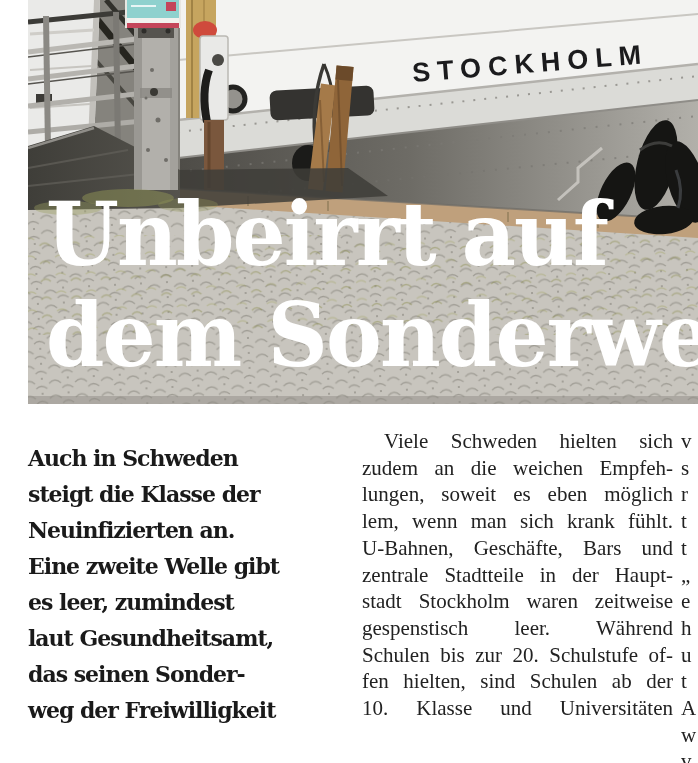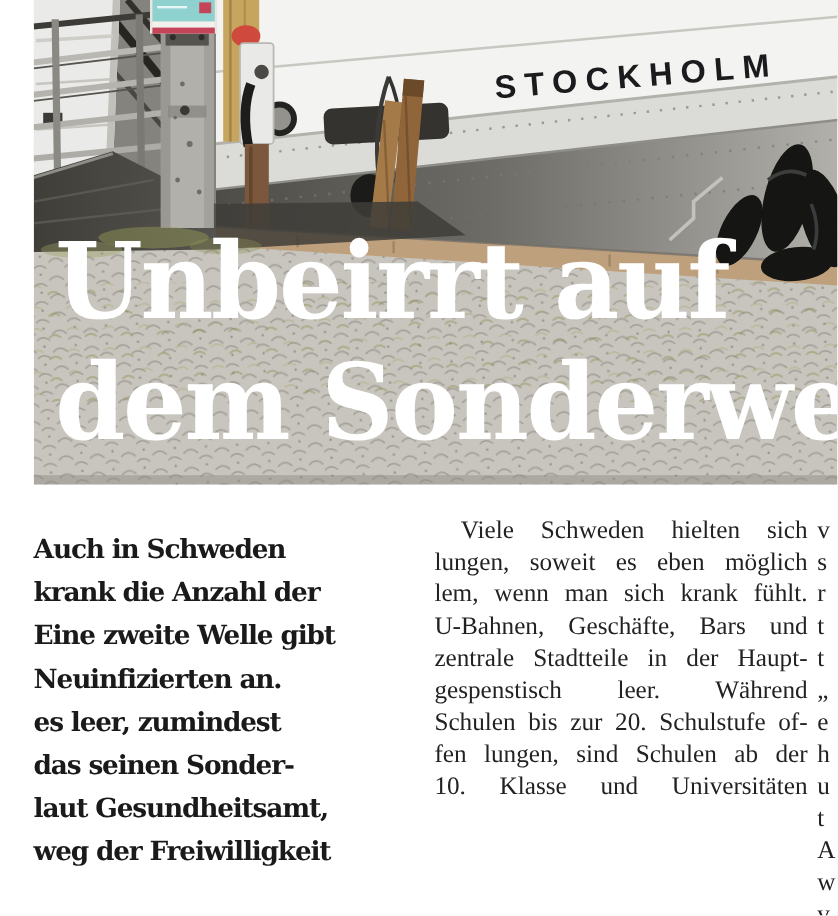--- a/index.html
+++ b/index.html
@@ -167,38 +167,40 @@
     </svg>
 
     <h1 class="headline">
       <span>Unbeirrt auf</span>
       <span>dem Sonderweg</span>
     </h1>
   </figure>
 
   <div class="lede">
     <div>Auch in Schweden</div>
-    <div>krank die Anzahl der</div>
+    <div>steigt die Klasse der</div>
+    <div>Neuinfizierten an.</div>
     <div>Eine zweite Welle gibt</div>
-    <div>Neuinfizierten an.</div>
     <div>es leer, zumindest</div>
+    <div>laut Gesundheitsamt,</div>
     <div>das seinen Sonder-</div>
-    <div>laut Gesundheitsamt,</div>
     <div>weg der Freiwilligkeit</div>
   </div>
 
   <div class="bodycol">
     <div class="bl indent">Viele Schweden hielten sich</div>
+    <div class="bl">zudem an die weichen Empfeh-</div>
     <div class="bl">lungen, soweit es eben möglich</div>
     <div class="bl">lem, wenn man sich krank fühlt.</div>
     <div class="bl">U-Bahnen, Geschäfte, Bars und</div>
     <div class="bl">zentrale Stadtteile in der Haupt-</div>
+    <div class="bl">stadt Stockholm waren zeitweise</div>
     <div class="bl">gespenstisch leer. Während</div>
     <div class="bl">Schulen bis zur 20. Schulstufe of-</div>
-    <div class="bl">fen lungen, sind Schulen ab der</div>
+    <div class="bl">fen hielten, sind Schulen ab der</div>
     <div class="bl">10. Klasse und Universitäten</div>
   </div>
 
   <div class="fragcol">
     <div>v</div>
     <div>s</div>
     <div>r</div>
     <div>t</div>
     <div>t</div>
     <div>„</div>

